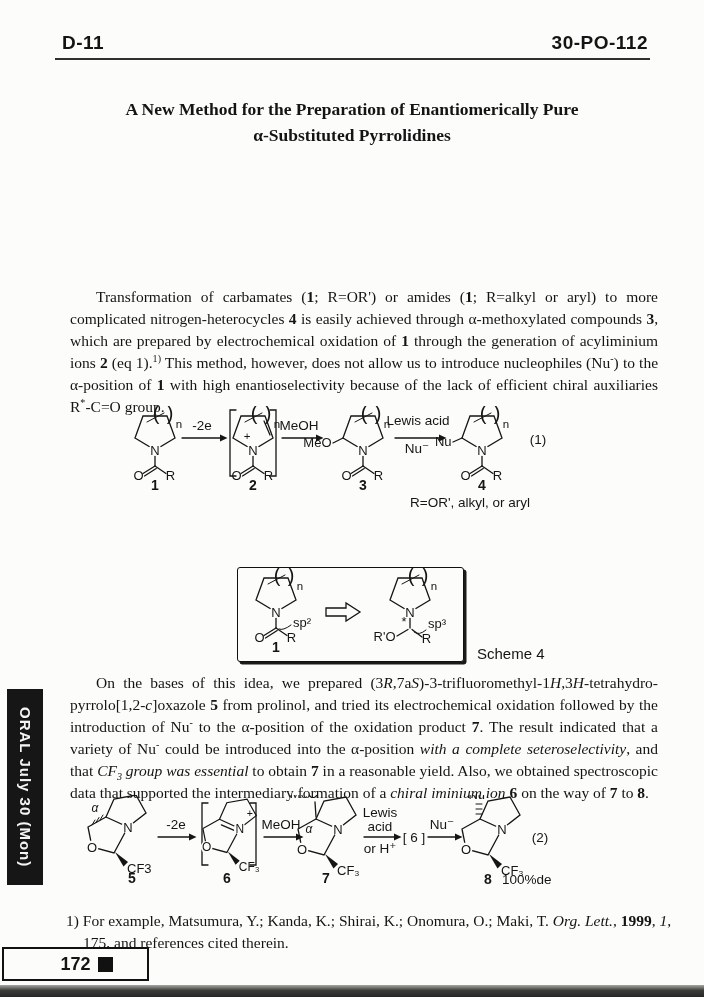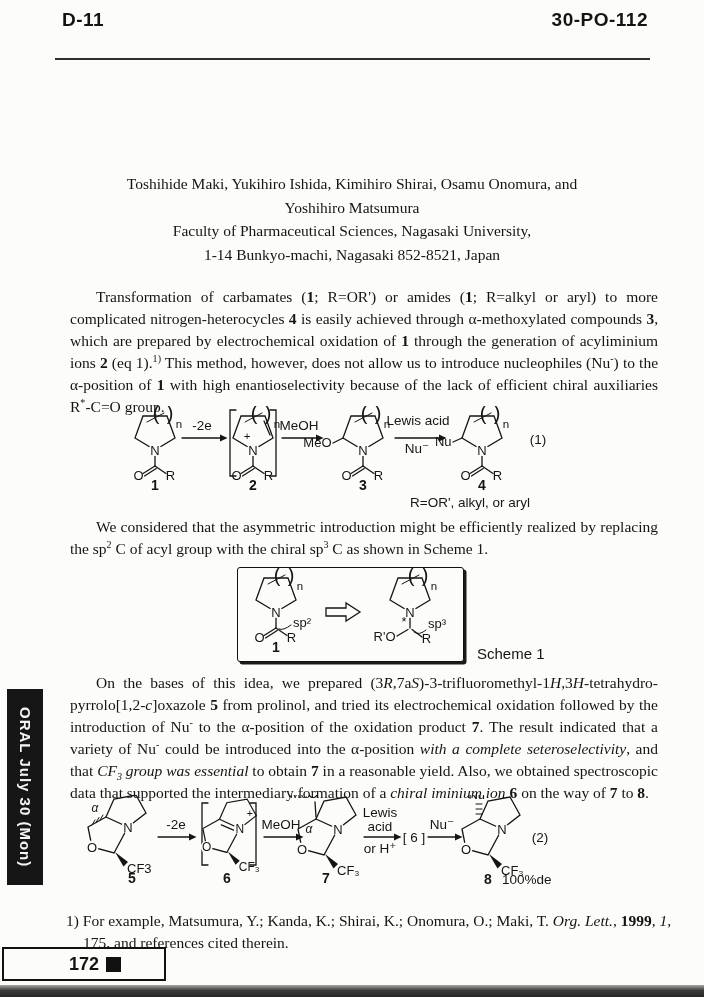--- a/index.html
+++ b/index.html
@@ -1,19 +1,19 @@
 <!DOCTYPE html>
 <html><head>
 <meta charset="utf-8">
 <style>
   html,body{margin:0;padding:0;background:#d8d8d4;}
   .page{position:relative;width:704px;height:997px;background:#fcfcfa;overflow:hidden;
         font-family:"Liberation Serif","DejaVu Serif",serif;color:#141414;}
   
-  .hdr{position:absolute;top:9px;font-family:"Liberation Sans","DejaVu Sans",sans-serif;
+  .hdr{position:absolute;top:32px;font-family:"Liberation Sans","DejaVu Sans",sans-serif;
        font-weight:bold;font-size:19px;letter-spacing:.5px;}
   .hdr-left{left:62px;}
   .hdr-right{right:56px;margin-left:8px;}
   .hdr-rule{position:absolute;left:55px;top:58px;width:595px;height:2px;background:#2f2f2d;}
   
   .title{position:absolute;left:60px;top:96px;width:584px;text-align:center;
          font-weight:bold;font-size:17.5px;line-height:26px;}
   .authors{position:absolute;left:60px;top:172px;width:584px;text-align:center;
            font-size:15.5px;line-height:23.5px;}
   
@@ -48,44 +48,42 @@
                   font-size:15px;}
   
   .footnote{position:absolute;left:62px;top:906px;width:592px;font-size:15.5px;line-height:22px;
             padding-left:17px;text-indent:-17px;}
   
   .side-tab{position:absolute;left:7px;top:689px;width:36px;height:196px;background:#161616;
             display:flex;align-items:center;justify-content:center;}
   .side-tab span{writing-mode:vertical-rl;color:#f4f4f2;font-family:"Liberation Sans","DejaVu Sans",sans-serif;
                  font-weight:bold;font-size:15px;letter-spacing:1px;white-space:nowrap;}
   
-  .page-box{position:absolute;left:2px;top:947px;width:164px;height:34px;border:2px solid #111;
+  .page-box{position:absolute;left:2px;top:947px;width:147px;height:34px;border:2px solid #111;
             background:#fcfcfa;display:flex;align-items:center;justify-content:center;gap:7px;
             padding-left:22px;box-sizing:border-box;}
   .page-box .pno{font-family:"Liberation Sans","DejaVu Sans",sans-serif;font-weight:bold;font-size:18px;}
   .page-box .sq{width:15px;height:15px;background:#111;display:inline-block;}
   .bottom-strip{position:absolute;left:0;right:0;bottom:0;height:12px;
                 background:linear-gradient(#a8a8a4,#3c3c3a 45%,#262624);}
 </style>
 </head>
 <body>
 
 <div class="page">
 
   <div class="hdr hdr-left">D-11</div>
   <div class="hdr hdr-right">30-PO-112</div>
   <div class="hdr-rule"></div>
 
-
-  <div class="authors">
-    <div>Toshihide Maki, Yukihiro Ishida, Kimihiro Shirai, Osamu Onomura, and</div>
-    <div>Yoshihiro Matsumura</div>
-    <div>Faculty of Pharmaceutical Sciences, Nagasaki University,</div>
-    <div>1-14 Bunkyo-machi, Nagasaki 852-8521, Japan</div>
+  <div class="title">
+    <div>A New Method for the Preparation of Enantiomerically Pure</div>
+    <div>α-Substituted Pyrrolidines</div>
   </div>
+
 
   <p class="para indent" style="top:286px;margin:0;"><span>Transformation of carbamates (</span><span class="seg-b">1</span><span>; R=OR') or amides (</span><span class="seg-b">1</span><span>; R=alkyl or aryl) to more complicated nitrogen-heterocycles </span><span class="seg-b">4</span><span> is easily achieved through α-methoxylated compounds </span><span class="seg-b">3</span><span>, which are prepared by electrochemical oxidation of </span><span class="seg-b">1</span><span> through the generation of acyliminium ions </span><span class="seg-b">2</span><span> (eq 1).</span><span class="seg-sup">1)</span><span> This method, however, does not allow us to introduce nucleophiles (Nu</span><span class="seg-sup">-</span><span>) to the α-position of </span><span class="seg-b">1</span><span> with high enantioselectivity because of the lack of efficient chiral auxiliaries R</span><span class="seg-sup">*</span><span>-C=O group.</span></p>
 
   <svg class="fig" style="left:70px;top:406px;" width="520" height="105" viewBox="0 0 520 105">
 
     <g transform="translate(85,26)">
       <path class="bond" d="M-20,6 L-12,-16 L12,-16 L20,6 L0,18 Z"></path>
       <path class="bond thin" d="M-8,-10 L9,-19"></path>
       <text class="par" x="1" y="-12">(</text>
       <text class="par" x="15" y="-12">)</text>
@@ -175,21 +173,20 @@
       <path class="bond" d="M1.2,36.5 L-10.5,44"></path>
       <path class="bond" d="M0,34 L11,41.5"></path>
       <text x="-16.5" y="48">O</text>
       <text x="15.5" y="48">R</text>
     </g>
     <text class="num" x="412" y="84">4</text>
     <text class="arr" x="468" y="38">(1)</text>
     <text class="arr" x="400" y="101">R=OR', alkyl, or aryl</text>
   </svg>
 
-  <p class="para indent" style="top:516px;margin:0;"><span>We considered that the asymmetric introduction might be efficiently realized by replacing the sp</span><span class="seg-sup">2</span><span> C of acyl group with the chiral sp</span><span class="seg-sup">3</span><span> C as shown in Scheme 1.</span></p>
 
   <div class="scheme-box">
     <svg width="222" height="90" viewBox="0 0 222 90">
 
       <g transform="translate(38,26)">
         <path class="bond" d="M-20,6 L-12,-16 L12,-16 L20,6 L0,18 Z"></path>
         <path class="bond thin" d="M-8,-10 L9,-19"></path>
         <text class="par" x="1" y="-12">(</text>
         <text class="par" x="15" y="-12">)</text>
         <text class="nn" x="24" y="-4">n</text>
@@ -220,21 +217,21 @@
         <path class="bond" d="M-2,35.5 L-13,42"></path>
         <path class="bond" d="M2,35.5 L12,43"></path>
         <text class="ae" x="-14.5" y="46.5">R'O</text>
         <text x="16.5" y="48.5">R</text>
         <text x="-6" y="32">*</text>
         <path class="bond thin" d="M16,36 Q9,42 4,38"></path>
         <text class="as" x="18" y="34">sp³</text>
       </g>
     </svg>
   </div>
-  <div class="scheme-caption">Scheme 1</div>
+  <div class="scheme-caption">Scheme 4</div>
 
   <p class="para indent" style="top:672px;margin:0;"><span>On the bases of this idea, we prepared (3</span><span class="seg-i">R</span><span>,7a</span><span class="seg-i">S</span><span>)-3-trifluoromethyl-1</span><span class="seg-i">H</span><span>,3</span><span class="seg-i">H</span><span>-tetrahydro-pyrrolo[1,2-</span><span class="seg-i">c</span><span>]oxazole </span><span class="seg-b">5</span><span> from prolinol, and tried its electrochemical oxidation followed by the introduction of Nu</span><span class="seg-sup">-</span><span> to the α-position of the oxidation product </span><span class="seg-b">7</span><span>. The result indicated that a variety of Nu</span><span class="seg-sup">-</span><span> could be introduced into the α-position </span><span class="seg-i">with a complete seteroselectivity</span><span>, and that </span><span class="seg-i">CF</span><span class="seg-i seg-sub">3</span><span class="seg-i"> group was essential</span><span> to obtain </span><span class="seg-b">7</span><span> in a reasonable yield. Also, we obtained spectroscopic data that supported the intermediary formation of a </span><span class="seg-i">chiral iminium ion</span><span> </span><span class="seg-b">6</span><span> on the way of </span><span class="seg-b">7</span><span> to </span><span class="seg-b">8</span><span>.</span></p>
 
   <svg class="fig" style="left:78px;top:795px;" width="480" height="100" viewBox="0 0 480 100">
 
     <g transform="translate(34,26)">
       <path class="bond" d="M-6,-4 L2,-22 L24,-26 L34,-8 L16,6 Z"></path>
       <path class="bond" d="M-6,-4 L-24,6 L-20,26 L2,32 L16,6"></path>
       <path class="bond thin" d="M-9,-6 L-12,-1 M-13,-3.5 L-16,1.5 M-17,-1 L-20,4"></path>
       <text class="alpha" x="-17" y="-9">α</text>

